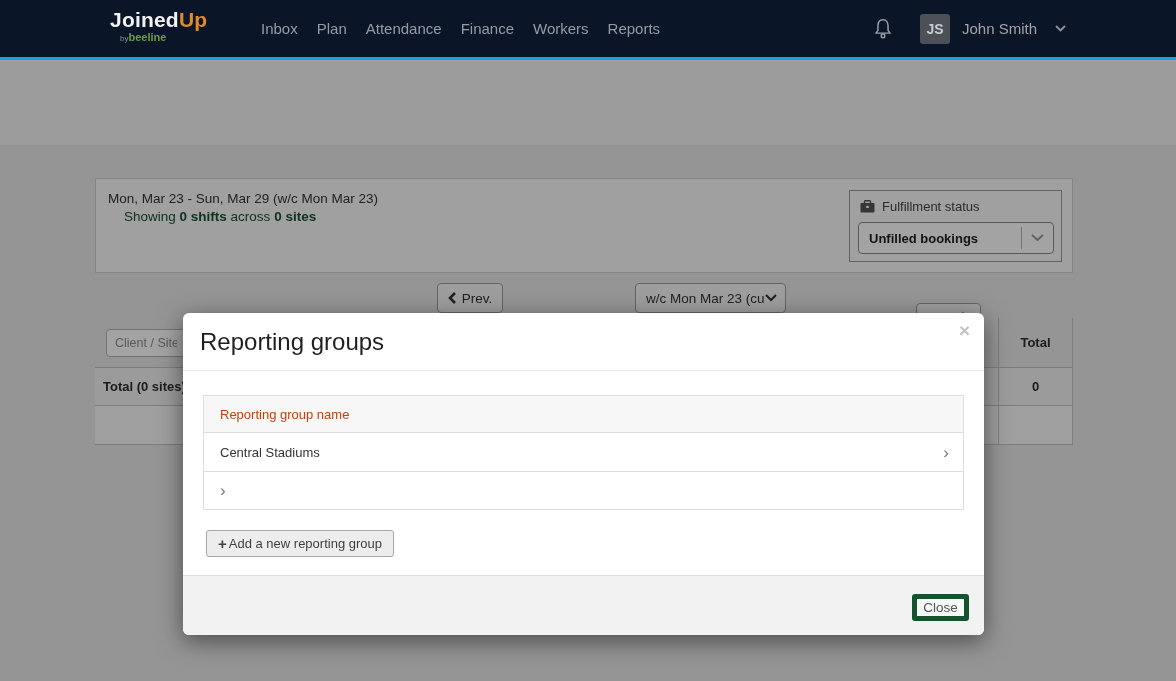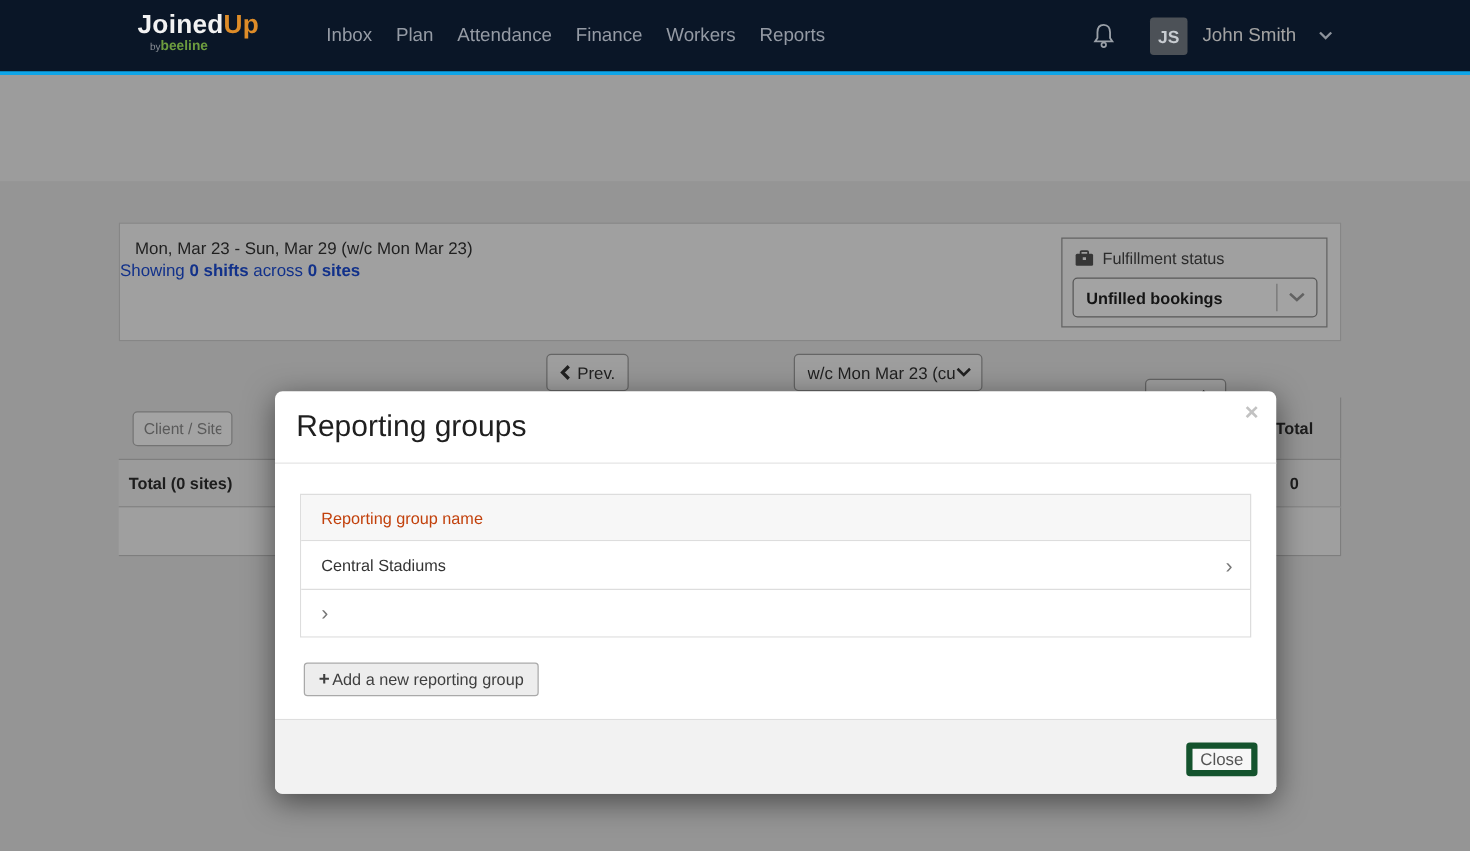--- a/index.html
+++ b/index.html
@@ -37,21 +37,21 @@
               border:1px solid #a8a8a8; border-radius:4px; display:flex; align-items:center; justify-content:center;
               cursor:pointer; }
   .gear-glyph { font-size:16px; color:#2f2f2f; line-height:1; }
 
   
   .main { position:absolute; left:0; top:145px; width:1176px; height:536px; background:#eaeaea; }
 
   .summary-panel { position:absolute; left:95px; top:33px; width:978px; height:95px;
                    background:#fafafa; border:1px solid #d2d2d2; }
   .date-range { position:absolute; left:12px; top:12px; font-size:13.5px; color:#333; }
-  .showing-line { position:absolute; left:0; top:30px; font-size:13.5px; color:#1d4ed8; }
+  .showing-line { position:absolute; left:28px; top:30px; font-size:13.5px; color:#14532d; }
   .showing-line b { font-weight:bold; }
 
   .fulfillment-box { position:absolute; right:10px; top:11px; width:213px; height:72px; border:1px solid #9a9a9a; }
   .fulfillment-title { display:flex; align-items:center; gap:7px; padding:8px 0 0 10px; font-size:13px; color:#444; }
   .fulfillment-select { position:absolute; left:8px; top:31px; width:196px; height:32px; background:#fff;
                         border:1px solid #8a8a8a; border-radius:4px; display:flex; align-items:center;
                         padding-left:10px; cursor:pointer; }
   .fulfillment-value { flex:1; font-size:13px; font-weight:bold; color:#222; }
   .select-divider { width:1px; height:22px; background:#b5b5b5; margin-right:9px; }
   .fulfillment-select .chev { margin-right:9px; }
@@ -81,21 +81,21 @@
                   font-weight:bold; font-size:13px; color:#2e2e2e; }
   .bt-row1 .bt-total-col { font-weight:bold; font-size:13px; color:#2e2e2e; background:#f2f2f2; }
   .bt-row2 { position:relative; height:39px; background:#f9f9f9; border-bottom:1px solid #c6c6c6; }
 
   
   .backdrop { position:absolute; left:0; top:60px; width:1176px; height:621px;
               background:rgba(0,0,0,0.36); z-index:40; }
 
   
   .modal { position:absolute; left:183px; top:313px; width:801px; height:322px; background:#fff;
-           border-radius:6px; box-shadow:0 6px 24px rgba(0,0,0,0.5); z-index:50;margin-left:37px; }
+           border-radius:6px; box-shadow:0 6px 24px rgba(0,0,0,0.5); z-index:50; }
   .modal-header { position:relative; height:58px; border-bottom:1px solid #e5e5e5; }
   .modal-title { position:absolute; left:17px; top:15px; font-size:24px; color:#1f1f1f; }
   .modal-close { position:absolute; right:14px; top:8px; font-size:19px; font-weight:bold; color:#c2c2c2;
                  cursor:pointer; line-height:1; }
   .modal-body { position:relative; height:204px; }
   .rg-table { position:absolute; left:20px; top:24px; width:761px; border:1px solid #ddd; }
   .rg-head { height:37px; background:#f7f7f7; border-bottom:1px solid #ddd; display:flex; align-items:center;
              padding-left:16px; font-size:13px; color:#c2410c; }
   .rg-row { height:38px; background:#fff; display:flex; align-items:center; padding:0 14px 0 16px;
             font-size:13px; color:#333; cursor:pointer; }

